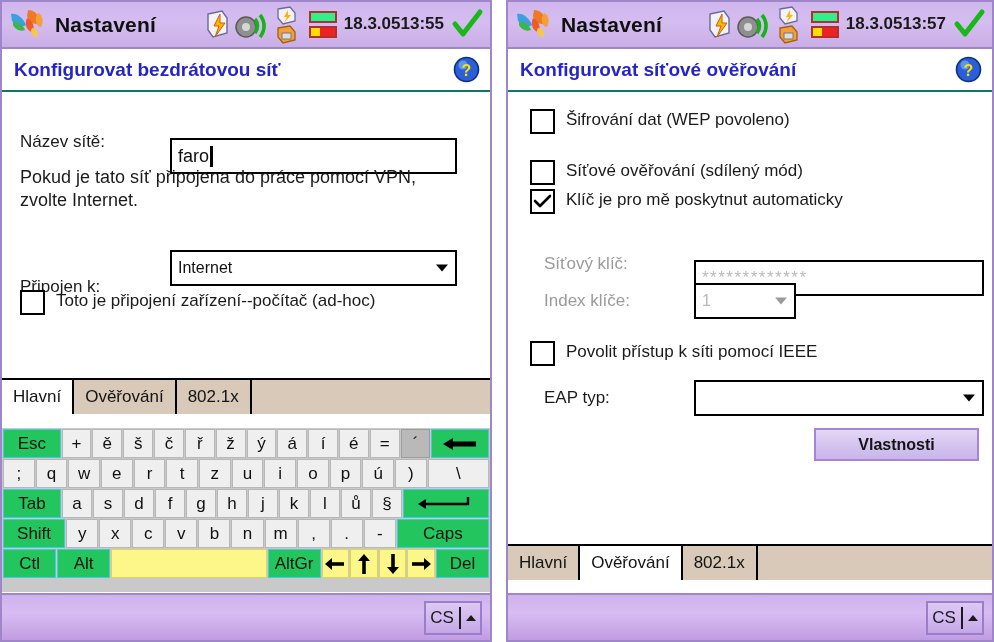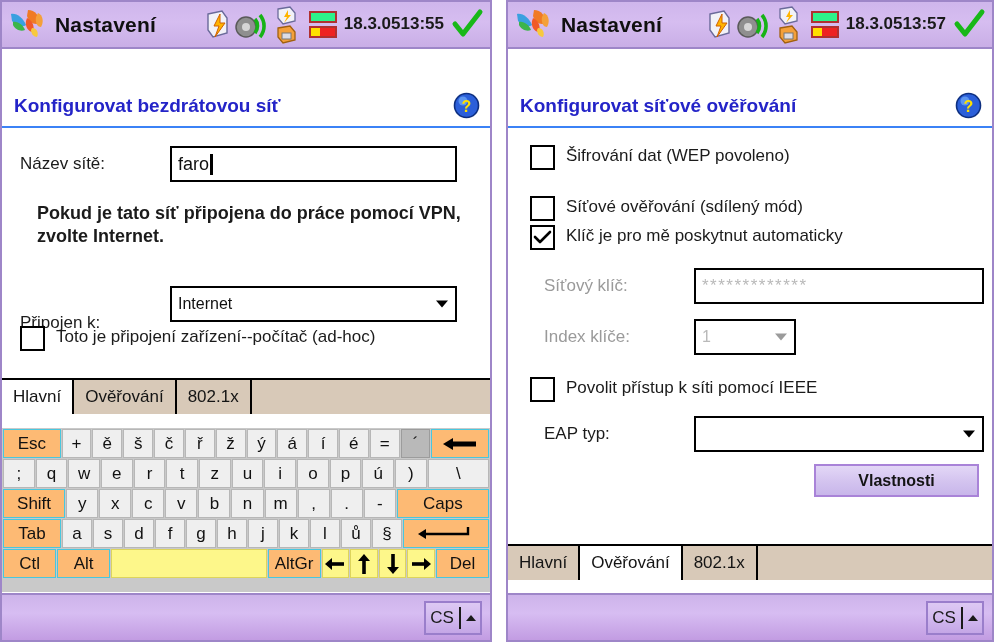--- a/index.html
+++ b/index.html
@@ -24,32 +24,32 @@
   .batts{display:flex;flex-direction:column;gap:3px;margin-left:1px;}
   .batt{width:28px;height:12px;box-sizing:border-box;}
   .batt-green{border:2px solid #b03030;background:#2df28a;}
   .batt-red{border:2px solid #b03030;background:#ee2222;position:relative;}
   .batt-red:before{content:"";position:absolute;left:0;top:0;bottom:0;width:9px;background:#ffe000;}
   .clock{margin-left:7px;display:flex;flex-direction:row;align-items:flex-end;
     font-size:17px;font-weight:bold;color:#1a1a1a;line-height:1.08;font-family:"Liberation Sans",sans-serif;}
   .okmark{width:33px;height:33px;margin-left:7px;flex:none;}
 
   
-  .pagehdr{height:43px;box-sizing:border-box;background:#fff;border-bottom:2px solid #3b82f6;
-    display:flex;align-items:center;padding:0 10px 0 12px;margin-top:36px;}
+  .pagehdr{height:43px;box-sizing:border-box;background:#fff;border-bottom:2px solid #0f766e;
+    display:flex;align-items:center;padding:0 10px 0 12px;}
   .pagehdr .ptitle{font-size:19px;font-weight:bold;color:#2424c8;white-space:nowrap;}
   .helpbtn{margin-left:auto;width:27px;height:27px;flex:none;}
 
   
   .panel{position:relative;background:#fff;box-sizing:border-box;}
   .row{display:flex;align-items:center;}
   .lbl{font-size:17px;color:#1b1b1b;}
   .lbl-dim{color:#9a9a9a;}
   .textbox{border:2px solid #000;background:#fff;box-sizing:border-box;height:36px;
-    display:flex;align-items:center;padding:0 6px;font-size:18px;color:#101010;}
+    display:flex;align-items:center;padding:0 6px;font-size:18px;color:#101010;margin-top:28px;}
   .combo{border:2px solid #000;background:#fff;box-sizing:border-box;height:36px;
     display:flex;align-items:center;padding:0 6px;font-size:16px;color:#101010;position:relative;}
   .combo .arrow{position:absolute;right:7px;top:50%;transform:translateY(-50%);
     width:0;height:0;border-left:6px solid transparent;border-right:6px solid transparent;border-top:7px solid #000;}
   .combo.dim{color:#b9b9b9;}
   .combo.dim .arrow{border-top-color:#9b9b9b;}
   .caret{display:inline-block;width:3px;height:21px;background:#000;margin-left:1px;}
   .stars{color:#b9b9b9;font-size:17px;letter-spacing:1.5px;font-family:"Liberation Sans",sans-serif;}
 
   .cb{width:25px;height:25px;border:2px solid #000;background:#fff;box-sizing:border-box;flex:none;
@@ -73,21 +73,21 @@
   .tab.active{background:#ffffff;border-right:2px solid #000;}
   .tab.first{border-right:2px solid #000;}
   .tabfill{flex:1;height:34px;background:#d8c9b8;}
 
   
   .kbd{position:absolute;left:0;right:0;background:#c9c9c9;box-sizing:border-box;
        padding:1px 1px 0 1px;display:flex;flex-direction:column;gap:1px;}
   .krow{display:flex;gap:1px;height:29px;}
   .key{background:#efefef;border:1px solid #b7b7b7;box-sizing:border-box;
        display:flex;align-items:center;justify-content:center;font-size:17px;color:#111;flex:1 1 0;min-width:0;}
-  .key.cy{background:#fdba74;border-color:#48c7de;}
+  .key.cy{background:#22c55e;border-color:#48c7de;}
   .key.ye{background:#fdf78a;border-color:#ddd45c;}
   .key.gr{background:#b9b9b9;border-color:#9c9c9c;}
   .key.w2{flex:2 1 0;}
   .key.w3{flex:3 1 0;}
   .key.w6{flex:6 1 0;}
   .key svg{display:block;}
 
   
   .botbar{position:absolute;left:0;right:0;bottom:0;height:47px;box-sizing:border-box;
     background:linear-gradient(180deg,#cdb4ea 0%,#d7bdf2 40%,#c29ce2 100%);
@@ -159,21 +159,21 @@
     </div>
 
     <div class="panel" style="height:285px;">
       <div class="row" style="position:absolute;left:18px;top:18px;width:452px;">
         <div class="lbl" style="width:150px;">Název sítě:</div>
         <div class="textbox" style="width:287px;">
           <span>faro</span>
             <span class="caret"></span>
         </div>
       </div>
-      <div class="helptext" style="position:absolute;left:35px;top:74px;width:440px;font-weight:bold;">Pokud je tato síť připojena do práce pomocí VPN, zvolte  Internet.</div>
+      <div class="helptext" style="position:absolute;left:18px;top:74px;width:440px;">Pokud je tato síť připojena do práce pomocí VPN, zvolte  Internet.</div>
       <div class="row" style="position:absolute;left:18px;top:146px;width:452px;">
         <div class="lbl" style="width:150px;margin-top:39px;">Připojen k:</div>
         <div class="combo" style="width:287px;">
           <span>Internet</span>
           <span class="arrow"></span>
         </div>
       </div>
       <div class="cbrow" style="position:absolute;left:18px;top:198px;width:450px;">
         <span class="cb"></span>
         <span class="cbtext" style="max-width:400px;">Toto je připojení  zařízení--počítač (ad-hoc)</span>
@@ -219,54 +219,54 @@
           <div class="key  ">z</div>
           <div class="key  ">u</div>
           <div class="key  ">i</div>
           <div class="key  ">o</div>
           <div class="key  ">p</div>
           <div class="key  ">ú</div>
           <div class="key  ">)</div>
           <div class="key  w2">\</div>
         </div>
         <div class="krow">
-          <div class="key cy w2">Shift</div>
-          <div class="key  ">y</div>
-          <div class="key  ">x</div>
-          <div class="key  ">c</div>
-          <div class="key  ">v</div>
-          <div class="key  ">b</div>
-          <div class="key  ">n</div>
-          <div class="key  ">m</div>
-          <div class="key  ">,</div>
-          <div class="key  ">.</div>
-          <div class="key  ">-</div>
-          <div class="key cy w3">Caps</div>
-        </div>
-        <div class="krow">
           <div class="key cy w2">Tab</div>
           <div class="key  ">a</div>
           <div class="key  ">s</div>
           <div class="key  ">d</div>
           <div class="key  ">f</div>
           <div class="key  ">g</div>
           <div class="key  ">h</div>
           <div class="key  ">j</div>
           <div class="key  ">k</div>
           <div class="key  ">l</div>
           <div class="key  ">ů</div>
           <div class="key  ">§</div>
           <div class="key cy w3">
             <svg width="60" height="18" viewBox="0 0 60 18">
               <path d="M10 14 L2 9 L10 4 Z" fill="#000"></path>
               <path d="M9 9 H52 V2" stroke="#000" stroke-width="2.4" fill="none"></path>
             </svg>
           </div>
         </div>
         <div class="krow">
+          <div class="key cy w2">Shift</div>
+          <div class="key  ">y</div>
+          <div class="key  ">x</div>
+          <div class="key  ">c</div>
+          <div class="key  ">v</div>
+          <div class="key  ">b</div>
+          <div class="key  ">n</div>
+          <div class="key  ">m</div>
+          <div class="key  ">,</div>
+          <div class="key  ">.</div>
+          <div class="key  ">-</div>
+          <div class="key cy w3">Caps</div>
+        </div>
+        <div class="krow">
           <div class="key cy w2">Ctl</div>
           <div class="key cy w2">Alt</div>
           <div class="key ye w6"></div>
           <div class="key cy w2">AltGr</div>
           <div class="key ye ">
             <svg width="22" height="16" viewBox="0 0 22 16">
               <path d="M8 2 L1 8 L8 14 Z" fill="#000"></path>
               <rect x="7" y="6.2" width="13" height="3.6" fill="#000"></rect>
             </svg>
           </div>

